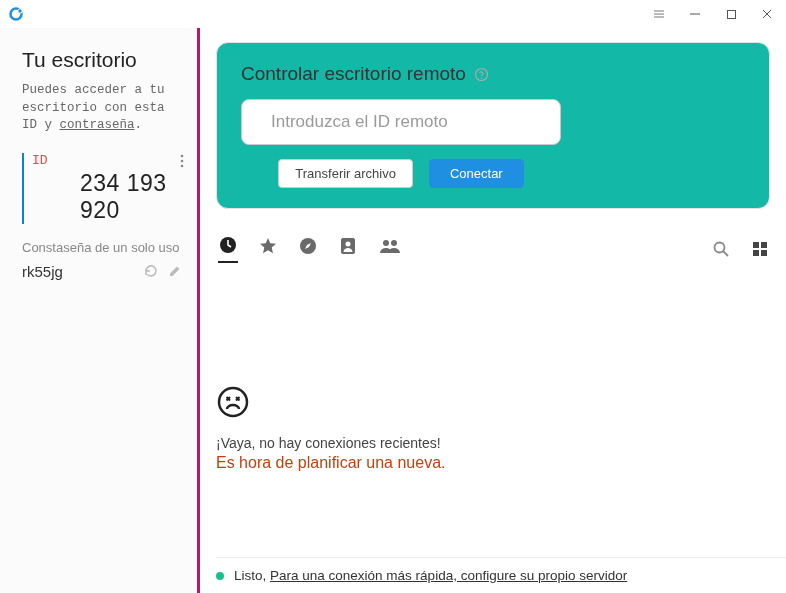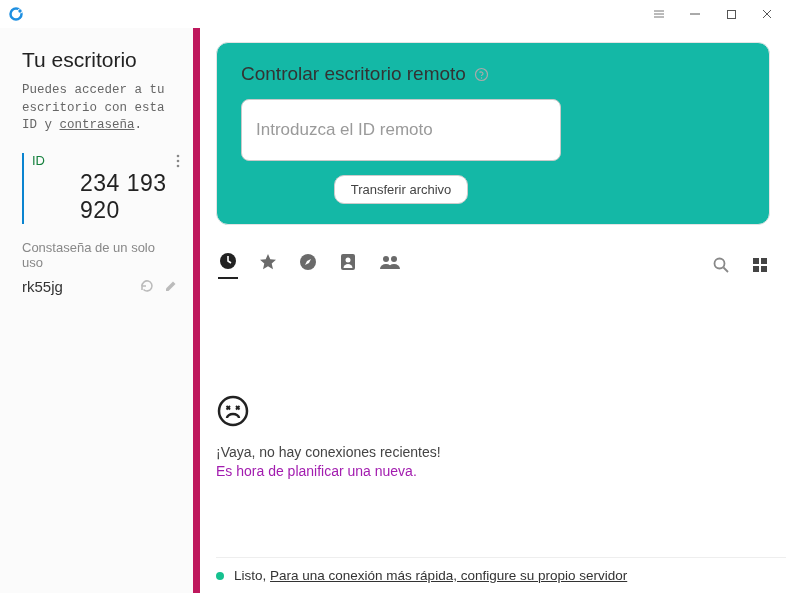--- a/index.html
+++ b/index.html
@@ -3,51 +3,51 @@
 <meta charset="utf-8">
 <style>
 * { margin: 0; padding: 0; box-sizing: border-box; }
 body { font-family: "Segoe UI", Arial, sans-serif; background: #fff; width: 786px; height: 593px; overflow: hidden; color: #333; }
 .titlebar { height: 28px; display: flex; align-items: center; justify-content: space-between; padding: 0 6px 0 8px; background: #fff; }
 .titlebar-left { display: flex; align-items: center; }
 .app-logo { width: 16px; height: 16px; }
 .titlebar-right { display: flex; align-items: center; gap: 10px; }
 .tb-btn { width: 26px; height: 26px; display: flex; align-items: center; justify-content: center; color: #555; cursor: pointer; }
 .main { display: flex; height: calc(593px - 28px); }
-.sidebar { width: 200px; padding: 20px 14px 14px 22px; border-right: 7px solid #be185d; background: #fbfbfb; }
+.sidebar { width: 200px; padding: 20px 14px 14px 22px; border-right: 3px solid #be185d; background: #fbfbfb; }
 .sb-title { font-size: 21px; font-weight: 400; color: #222; margin-bottom: 10px; }
 .sb-desc { font-size: 12.5px; color: #666; line-height: 1.4; margin-bottom: 18px; font-family: Liberation Mono, monospace; }
 .sb-link { text-decoration: underline; color: #666; cursor: pointer; }
 .sb-section { border-left: 2px solid #0a84d0; padding-left: 8px; margin-bottom: 16px; position: relative; }
-.sb-label { font-size: 13px; color: #15803d; }
+.sb-label { font-size: 13px; color: #ef4444; font-family: Liberation Mono, monospace; }
 .sb-id { font-size: 23px; color: #222; margin-top: 2px; letter-spacing: 0.5px; margin-left: 48px; }
 .more-v { position: absolute; right: -6px; top: 0; color: #888; cursor: pointer; }
 .pw-label { font-size: 13px; color: #888; }
 .pw-row { display: flex; align-items: flex-start; justify-content: space-between; margin-top: 8px; }
 .pw-val { font-size: 15px; color: #333; }
 .pw-icons { display: flex; gap: 8px; color: #bbb; }
 .pw-icons span { cursor: pointer; display: inline-flex; }
 .content { flex: 1; padding: 14px 16px 0 16px; display: flex; flex-direction: column; position: relative; }
 .card { border: 1px solid #e4e4e4; border-radius: 12px; padding: 20px 24px 20px 24px; background: #14b8a6; }
 .card-title { font-size: 19px; font-weight: 500; color: #333; display: flex; align-items: center; gap: 8px; margin-bottom: 14px; }
 .help-ic { color: #999; display: inline-flex; }
-.remote-input { width: 320px; height: 62px; border: 1px solid #c9c9c9; border-radius: 8px; padding: 0 14px; font-size: 17px; color: #444; outline: none; }
+.remote-input { width: 320px; height: 46px; border: 1px solid #c9c9c9; border-radius: 8px; padding: 0 29px; font-size: 17px; color: #444; outline: none; }
 .remote-input::placeholder { color: #9a9a9a; }
 .btn-row { display: flex; gap: 16px; margin-top: 14px; justify-content: center; width: 320px; }
-.btn { border-radius: 10px; font-size: 13px; padding: 6px 16px; cursor: pointer; border: 1px solid #ccc; background: #fff; color: #444; }
+.btn { border-radius: 4px; font-size: 13px; padding: 6px 16px; cursor: pointer; border: 1px solid #ccc; background: #fff; color: #444; }
 .btn-primary { background: #1e8fe1; border: 1px solid #1e8fe1; color: #fff; padding: 6px 20px; }
 .tabs-row { display: flex; align-items: center; justify-content: space-between; margin-top: 26px; padding: 0 2px; }
 .tabs-left { display: flex; gap: 20px; align-items: center; }
 .tab-ic { color: #6a6a6a; cursor: pointer; display: inline-flex; padding-bottom: 6px; }
 .tab-ic.active { color: #222; border-bottom: 2px solid #222; }
 .tabs-right { display: flex; gap: 22px; align-items: center; color: #777; }
 .empty { flex: 1; display: flex; flex-direction: column; align-items: flex-start; justify-content: center; color: #555; }
 .empty-face { margin-bottom: 16px; }
 .empty-l1 { font-size: 14px; color: #444; }
-.empty-l2 { font-size: 14px; color: #a21caf; margin-top: 3px; }
+.empty-l2 { font-size: 16px; color: #c2410c; margin-top: 3px; }
 .statusbar { position: absolute; bottom: 10px; left: 16px; right: 0; border-top: 1px solid #eee; padding-top: 10px; display: flex; align-items: center; gap: 10px; font-size: 13.5px; color: #333; }
 .status-dot { width: 8px; height: 8px; border-radius: 50%; background: #15c18f; display: inline-block; }
 .status-link { text-decoration: underline; color: #333; cursor: pointer; }
 svg { display: block; }
 </style>
 </head>
 <body>
 
 <div class="titlebar">
   <div class="titlebar-left">
@@ -130,20 +130,21 @@
           <svg width="15" height="15" viewBox="0 0 15 15">
               <circle cx="7.5" cy="7.5" r="6" fill="none" stroke="#aaa" stroke-width="1.2"></circle>
               <path d="M5.5 5.5a2 2 0 0 1 3.5 1.3c0 1-1.5 1.2-1.5 2.2" fill="none" stroke="#aaa" stroke-width="1.2"></path>
               <circle cx="7.5" cy="11" r="0.7" fill="#aaa"></circle>
             </svg>
         </span>
       </div>
       <input class="remote-input" type="text" placeholder="Introduzca el ID remoto" style="">
       <div class="btn-row">
         <button class="btn">Transferir archivo</button>
+        <button class="btn btn-primary">Conectar</button>
       </div>
     </div>
 
     <div class="tabs-row">
       <div class="tabs-left">
         <span class="tab-ic active">
           <svg width="20" height="20" viewBox="0 0 20 20">
               <circle cx="10" cy="10" r="8" fill="#222"></circle>
               <path d="M10 5 L10 10 L13 12" stroke="#fff" stroke-width="1.6" fill="none"></path>
             </svg>

